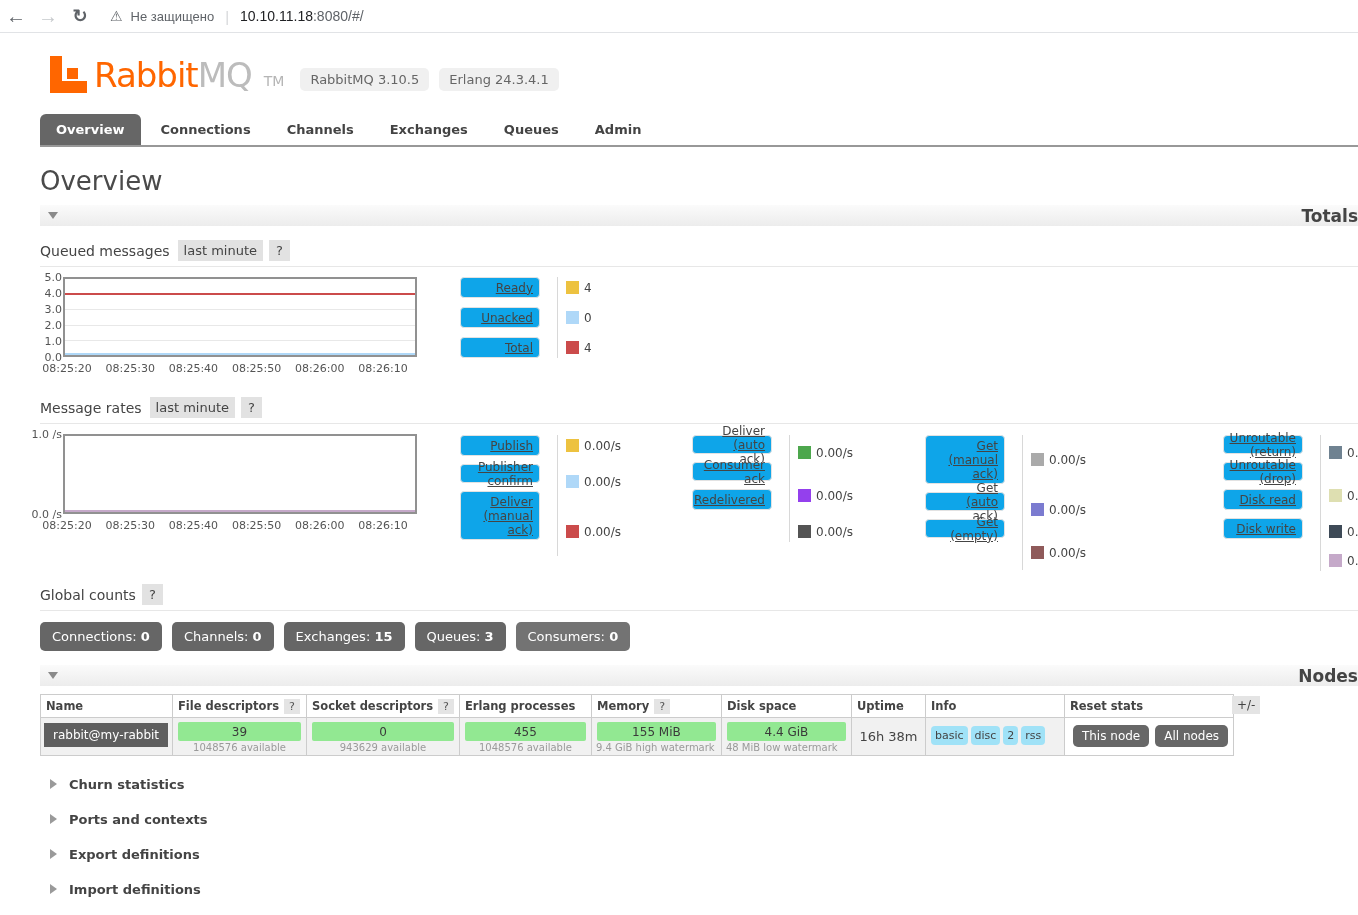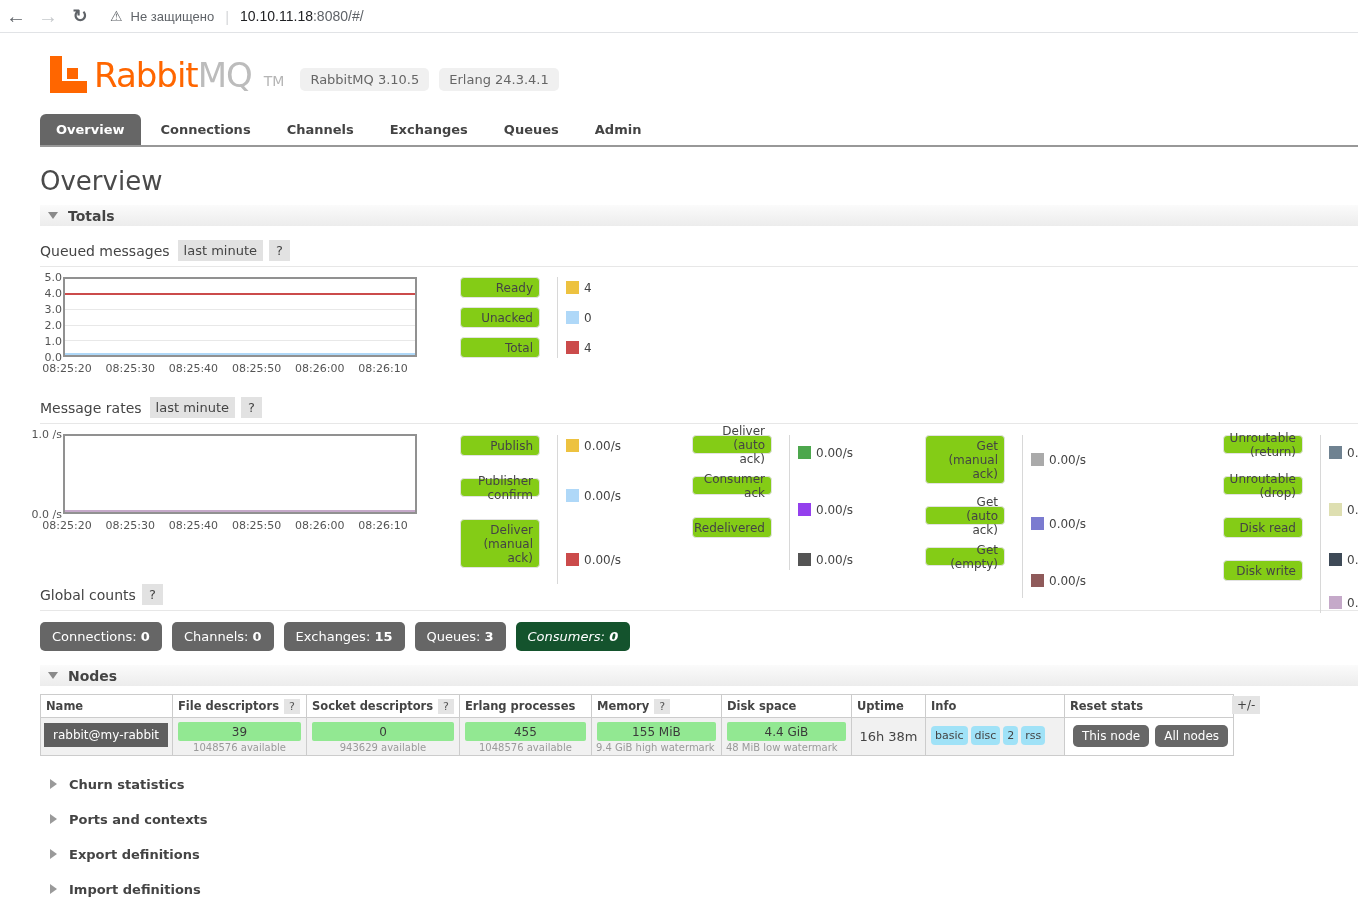--- a/index.html
+++ b/index.html
@@ -32,21 +32,21 @@
 .hdr-badge { background:#f0f0f0; border-radius:5px; color:#666; font-size:13px; padding:4px 10px; margin-left:16px; margin-bottom:2px; white-space:nowrap; }
 
 
 .tabs { display:flex; margin-top:21px; border-bottom:2px solid #989898; }
 .tab { font-size:13px; font-weight:bold; color:#444; padding:8px 16px; margin-right:4px; cursor:pointer; }
 .tab.active { background:#666; color:#fff; border-radius:6px 6px 0 0; }
 
 h1.page-title { font-size:26px; font-weight:normal; color:#4a4a4a; margin-top:19px; }
 
 
-.sect { height:21px; margin-top:9px; background:linear-gradient(#fbfbfb,#ececec); display:flex; align-items:center; font-weight:bold; font-size:14px; color:#444; }
+.sect { height:21px; margin-top:9px; background:linear-gradient(#fbfbfb,#ececec); display:flex; align-items:center; font-weight:bold; font-size:17px; color:#444;justify-content:space-between; }
 .tri-down { width:0; height:0; border-left:5px solid transparent; border-right:5px solid transparent; border-top:7px solid #8a8a8a; margin:0 10px 0 8px; }
 .collapsed-sect { display:flex; align-items:center; font-weight:bold; font-size:13px; color:#444; height:20px; margin-top:15px; cursor:pointer; }
 .tri-right { width:0; height:0; border-top:5px solid transparent; border-bottom:5px solid transparent; border-left:7px solid #9a9a9a; margin:0 12px 0 10px; }
 
 
 .subhead { display:flex; align-items:center; margin-top:14px; font-size:14px; color:#444; }
 .tag { background:#e2e2e2; color:#444; padding:3px 6px; margin-left:8px; font-size:13px; }
 .tag.help { margin-left:6px; padding:3px 7px; cursor:help; }
 .hr { border-top:1px solid #e7e7e7; margin-top:5px; }
 
@@ -58,39 +58,39 @@
 .gridline { position:absolute; left:0; right:0; height:1px; background:#e8e8e8; }
 .chart-line { position:absolute; left:0; right:0; height:2px; }
 .ylabels { position:absolute; left:-10px; top:0; width:32px; height:80px; }
 .ylab { position:absolute; font-size:11px; color:#545454; right:0; white-space:nowrap; }
 .xlabels { position:absolute; left:23px; top:85px; height:13px; width:354px; }
 .xlab { position:absolute; font-size:11px; color:#545454; width:58px; text-align:center; }
 
 
 .legend { position:absolute; display:flex; }
 .leg-boxes { display:flex; flex-direction:column; }
-.leg-box { width:80px; background:#84cc16; border:1px solid #e2e2e2; border-radius:4px; display:flex; align-items:center; justify-content:flex-end; text-align:right; padding-right:6px; font-size:12px; color:#444; line-height:14px; }
+.leg-box { width:80px; background:#0ea5e9; border:1px solid #e2e2e2; border-radius:4px; display:flex; align-items:center; justify-content:flex-end; text-align:right; padding-right:6px; font-size:12px; color:#444; line-height:14px;text-decoration:underline; }
 .leg-box.lh1 { height:21px; }
 .leg-box.lh2 { height:19px;padding-left:20px; }
 .leg-box.lh3 { height:49px; }
 .gap9 { margin-top:9px; }
-.gap8 { margin-top:22px;text-align:right; }
+.gap8 { margin-top:8px;text-align:right; }
 .leg-div { width:1px; background:#d8d8d8; margin-left:17px; }
 .leg-vals { display:flex; flex-direction:column; margin-left:8px; }
 .leg-val { display:flex; align-items:center; }
 .leg-val.lh1 { height:21px; }
 .leg-val.lh2 { height:35px; }
 .leg-val.lh3 { height:49px; }
 .swatch { width:13px; height:13px; margin-right:5px; flex:none; }
 .leg-v { font-size:12px; color:#444; white-space:nowrap; }
 
 
 .gc-badges { margin-top:11px; display:flex; }
 .gcb { background:#666; color:#fff; font-size:13px; padding:7px 12px; border-radius:5px; margin-right:10px; white-space:nowrap; }
-.gcb.muted { background:#14532d;font-style:italic; }
+.gcb.muted { background:#737373; }
 
 
 .tablewrap { position:relative; margin-top:8px; }
 table.nodes { border-collapse:collapse; table-layout:fixed; font-size:12px; }
 table.nodes th, table.nodes td { border:1px solid #ccc; overflow:hidden; }
 table.nodes th { background:#fff; font-weight:bold; text-align:left; padding:4px 5px; height:23px; font-size:11.5px; color:#444; white-space:nowrap; }
 table.nodes td { background:#f1f1f1; height:37px; vertical-align:top; padding:2px; }
 table.nodes td.white { background:#fff; }
 table.nodes td.uptime { text-align:center; vertical-align:middle; font-size:13px; color:#444; }
 .hq { background:#e4e4e4; padding:1px 5px; font-size:11px; color:#555; margin-left:5px; font-weight:normal; cursor:help; }

